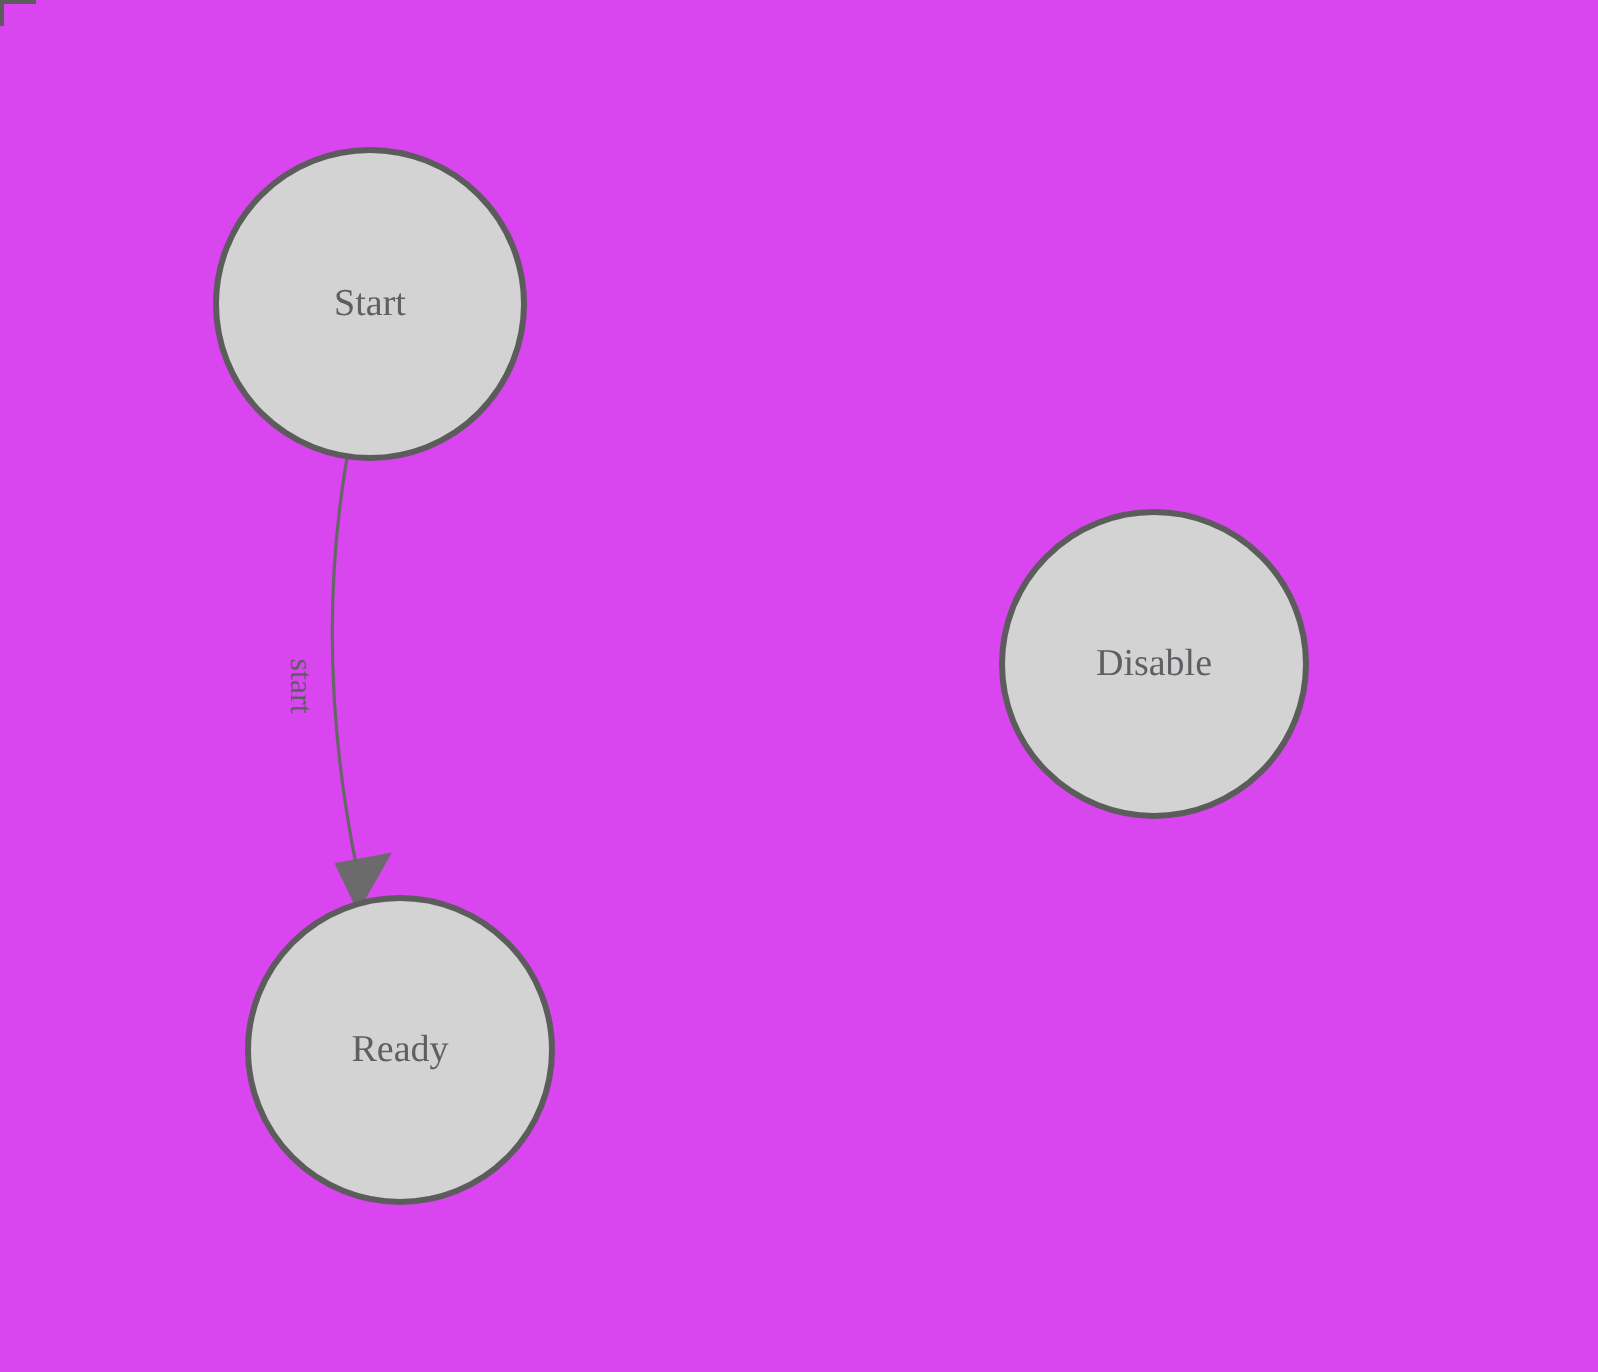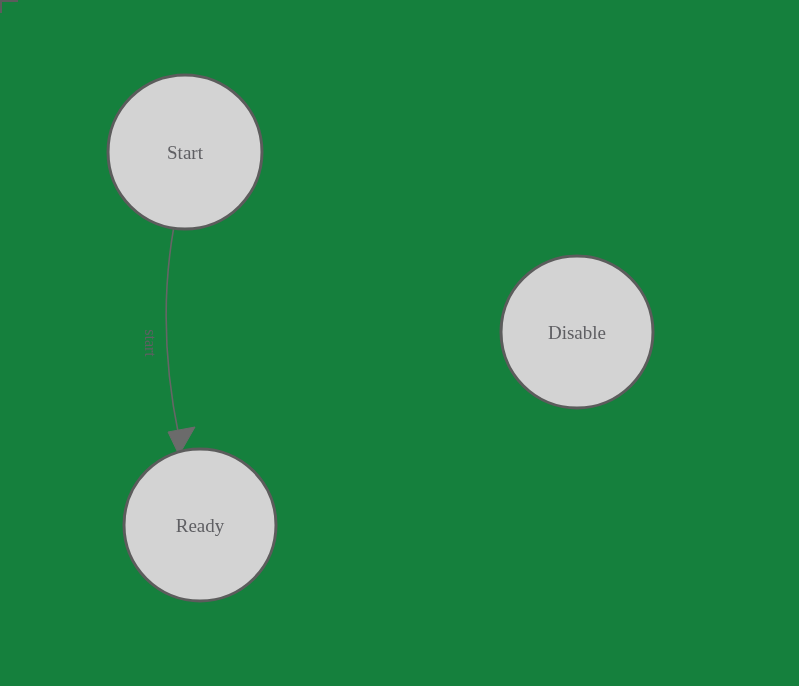--- a/index.html
+++ b/index.html
@@ -7,21 +7,21 @@
     padding: 0;
     background: #ffffff;
   }
   body {
     font-family: "Liberation Serif", "DejaVu Serif", serif;
   }
   #canvas {
     position: relative;
     width: 799px;
     height: 686px;
-    background: #15803d;
+    background: #d946ef;
     overflow: hidden;
   }
   #graph-svg {
     position: absolute;
     left: 0;
     top: 0;
     width: 799px;
     height: 686px;
   }
   .node-circle {

